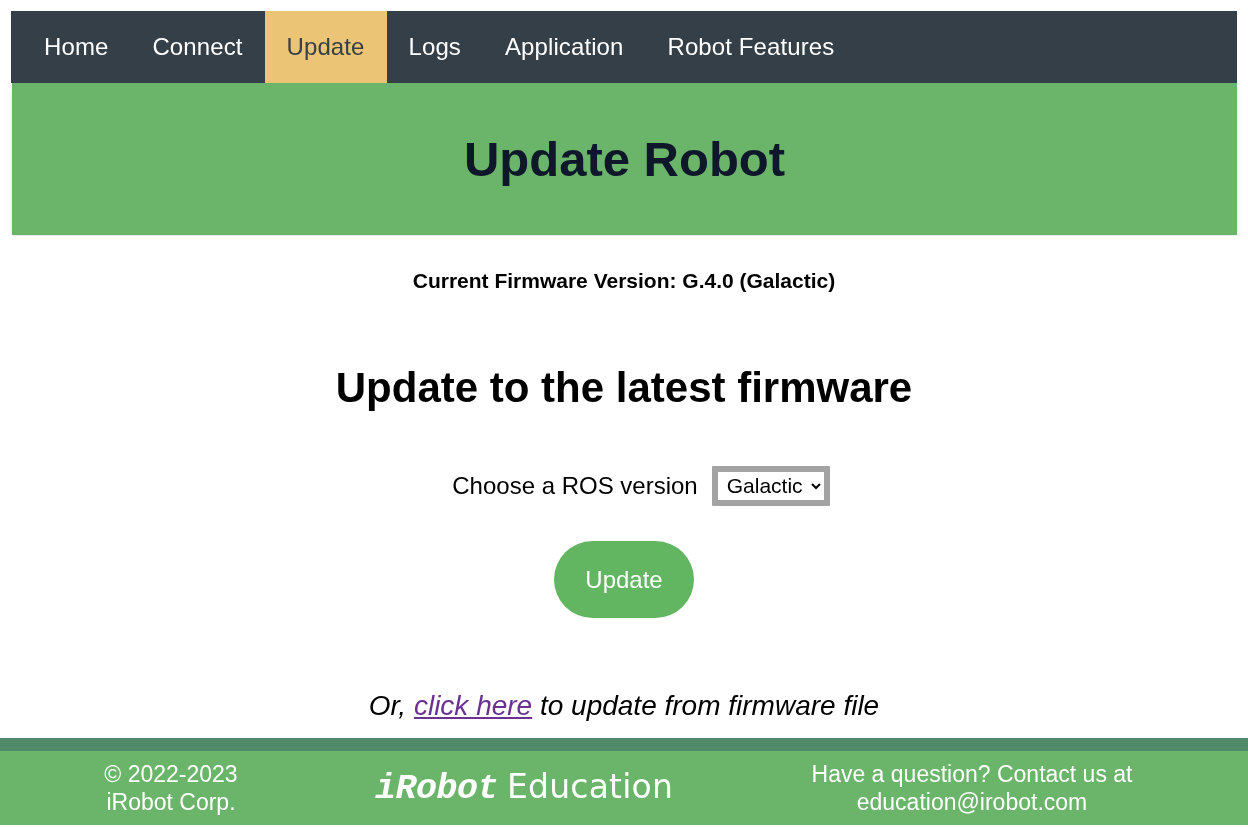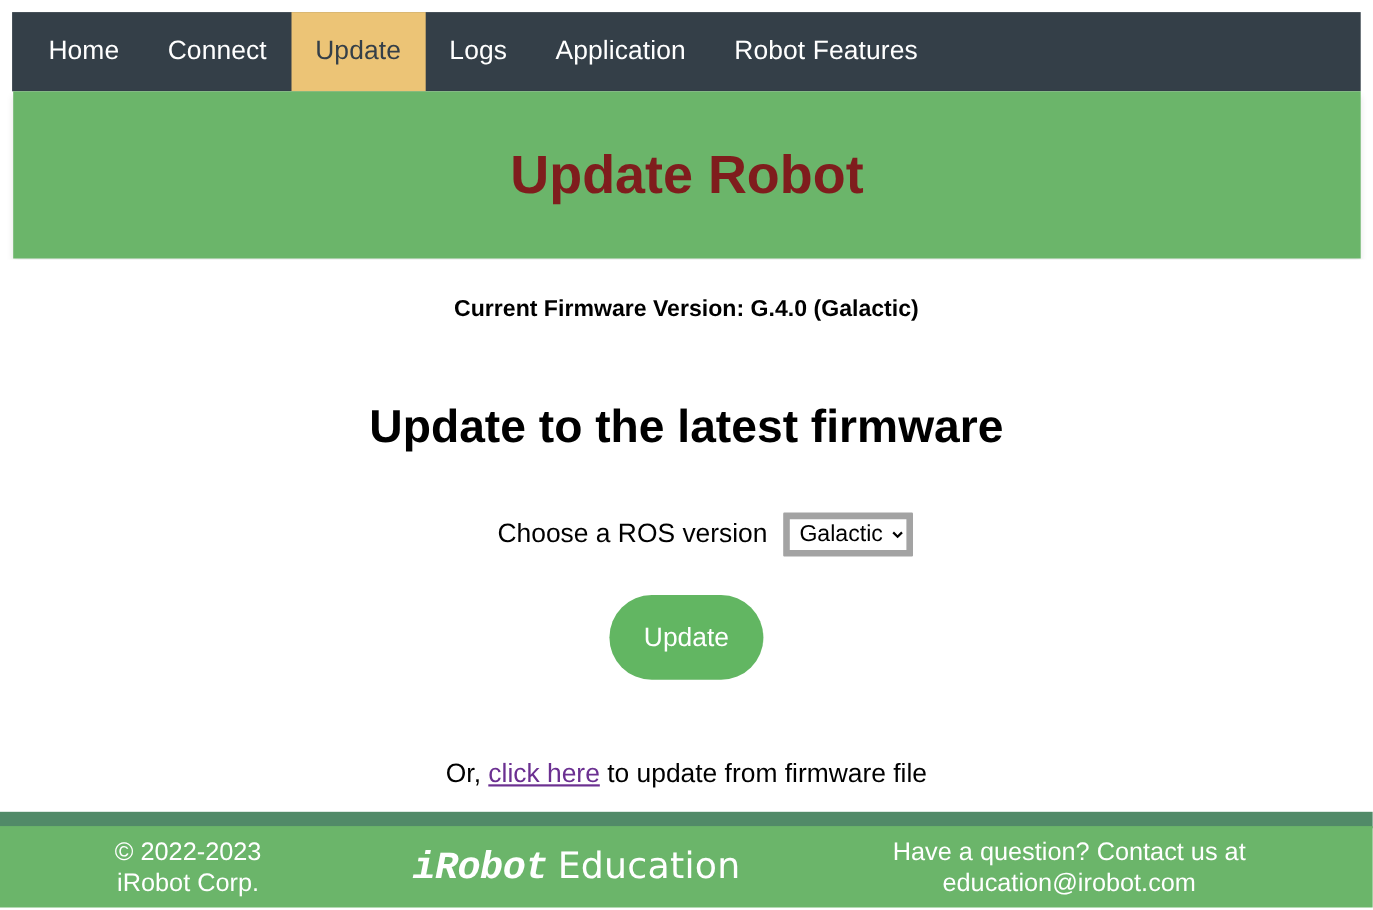--- a/index.html
+++ b/index.html
@@ -72,21 +72,21 @@
     width: 1225px;
     height: 152px;
     background: #6bb56a;
     display: flex;
     align-items: center;
     justify-content: center;
     box-shadow: 0 4px 6px rgba(0,0,0,0.10);
   }
   .page-header h1 {
     margin: 0;
-    color: #7f1d1d;
+    color: #0f172a;
     font-size: 49px;
     font-weight: bold;
     letter-spacing: 0px;
   }
 
   
   .content {
     position: absolute;
     left: 0;
     top: 236px;
@@ -150,22 +150,23 @@
     font-family: "Liberation Sans", sans-serif;
     font-size: 24px;
     border: none;
     border-radius: 40px;
     cursor: pointer;
     padding: 0;
   }
 
   .file-link-row {
     padding-top: 72px;
-    font-size: 24px;
-    color: #000000;
+    font-size: 28px;
+    color: #000000;
+    font-style: italic;
   }
   .file-link-row a {
     color: #6b3091;
     text-decoration: underline;
     cursor: pointer;
   }
 
   
   .footer-strip {
     position: absolute;

